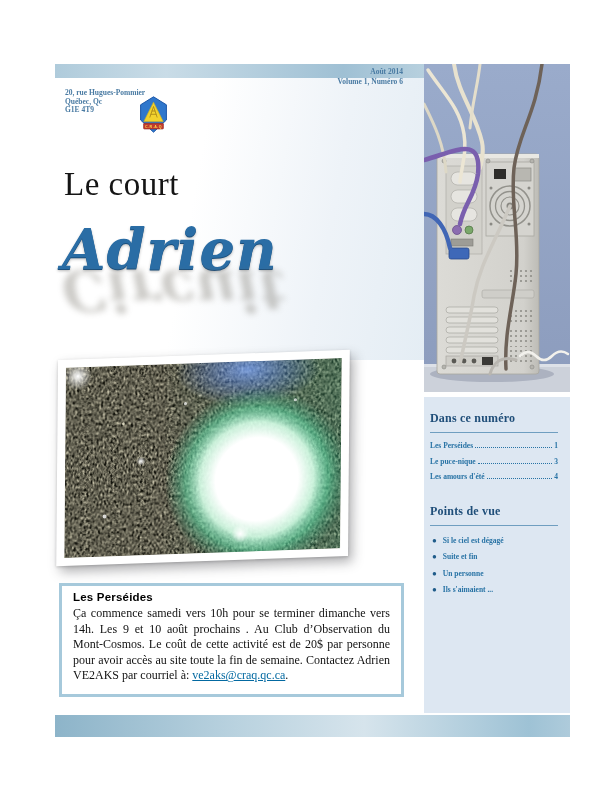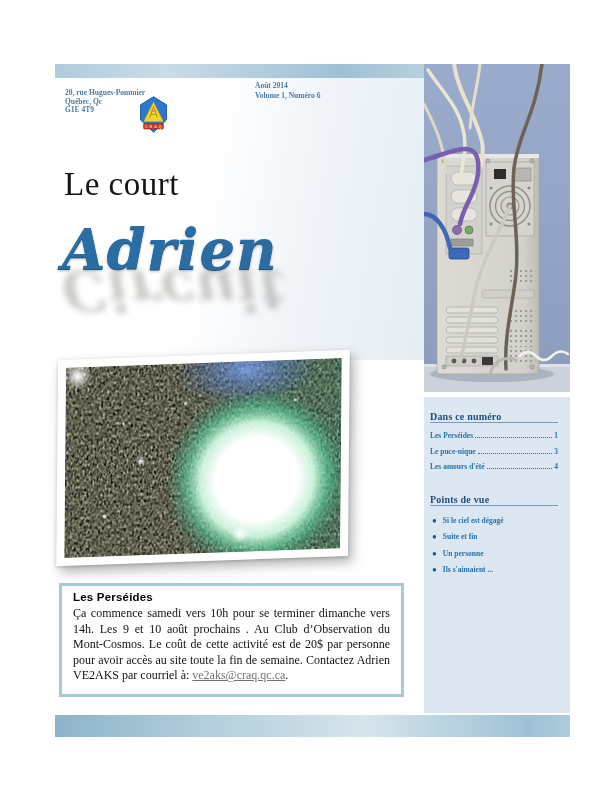--- a/index.html
+++ b/index.html
@@ -6,60 +6,60 @@
   .page{position:relative;width:612px;height:792px;background:#fff;overflow:hidden;
         font-family:"Liberation Serif", serif;}
 
   
   .top-band{position:absolute;left:55px;top:64px;width:369px;height:14px;
     background:linear-gradient(90deg,#afcbdb 0%,#c9dce7 30%,#9fc0d4 78%,#b7d0de 100%);}
   .title-zone{position:absolute;left:55px;top:78px;width:369px;height:282px;
     background:linear-gradient(100deg,#ffffff 38%,#eef3f8 72%,#e4edf4 100%);}
   .address{position:absolute;left:65px;top:89px;font-size:7.5px;line-height:8.6px;
     font-weight:700;color:#4a7ba3;}
-  .issue{position:absolute;left:255px;top:81px;width:148px;text-align:left;
+  .issue{position:absolute;left:255px;top:67px;width:148px;text-align:right;
     font-size:7.5px;line-height:9.5px;font-weight:700;color:#4a7ba3;}
   .logo{position:absolute;left:139px;top:96px;width:29px;height:37px;}
 
   
   .kicker{position:absolute;left:64px;top:166px;font-size:33px;color:#151515;letter-spacing:.5px;}
   .main-title{position:absolute;left:62px;top:216px;font-family:"DejaVu Serif",serif;
     font-style:italic;font-weight:700;font-size:56px;color:#2a6da5;
     text-shadow:0 1px 0 #1c4f7c,0 2px 3px rgba(0,0,0,.28);letter-spacing:1px;}
   .title-reflection{position:absolute;left:62px;top:288px;font-family:"DejaVu Serif",serif;
     font-style:italic;font-weight:700;font-size:56px;color:#6e6a60;letter-spacing:1px;
     transform:scaleY(-1);transform-origin:center 18px;filter:blur(3px);opacity:.35;}
 
   
   .computer-photo{position:absolute;left:424px;top:64px;width:146px;height:328px;overflow:hidden;}
   .side-panel{position:absolute;left:424px;top:397px;width:146px;height:316px;
     background:#dde7f2;box-sizing:border-box;padding:14px 12px 0 6px;}
-  .panel-heading{font-size:10px;font-weight:700;color:#1f4e79;letter-spacing:.2px;
-    border-bottom:1px solid #6f9ec0;margin:0 0 8px 0;}
+  .panel-heading{font-size:12px;font-weight:700;color:#1f4e79;letter-spacing:.2px;
+    border-bottom:1px solid #6f9ec0;padding-bottom:6px;margin:0 0 8px 0;}
   .toc-list{margin:0;padding:0;list-style:none;}
   .toc-item{display:flex;align-items:baseline;height:15.5px;font-size:7.5px;color:#2873a5;font-weight:700;}
   .toc-leader{flex:1;border-bottom:1.5px dotted #2873a5;margin:0 2px 2px 2px;}
   .points-heading{margin-top:16px;}
   .points-list{margin:10px 0 0 0;padding:0;list-style:none;}
   .point-item{display:flex;align-items:baseline;height:16.5px;font-size:7.5px;color:#2873a5;font-weight:700;}
   .bullet{color:#1f5c8a;margin:0 6px 0 2px;font-size:8px;}
 
   
   .star-frame{position:absolute;left:58px;top:360px;width:276px;height:190px;background:#fff;
     padding:8px;transform:rotate(-2deg) skewX(-2.5deg);transform-origin:top left;
     box-shadow:4px 6px 12px rgba(50,50,55,.38),0 1px 3px rgba(0,0,0,.2);}
   .star-frame svg{display:block;}
 
   
   .article-box{position:absolute;left:59px;top:583px;width:345px;box-sizing:border-box;
     border:3px solid #a6c9db;background:#fff;padding:5px 11px 10px 11px;}
   .article-heading{font-family:"Liberation Sans",sans-serif;font-weight:800;font-size:11.5px;
     color:#000;margin:0 0 3px 0;letter-spacing:.2px;}
   .article-body{font-size:12px;line-height:15.6px;color:#111;text-align:justify;margin:0;}
-  .article-link{color:#737373;text-decoration:underline;}
+  .article-link{color:#0369a1;text-decoration:underline;}
 
   
   .bottom-band{position:absolute;left:55px;top:715px;width:515px;height:22px;
     background:linear-gradient(90deg,#8db4c9 0%,#b9d2df 35%,#d6e4ec 60%,#9ec2d5 92%,#aecbdb 100%);}
 </style>
 </head>
 <body>
 
 <div class="page">
 

